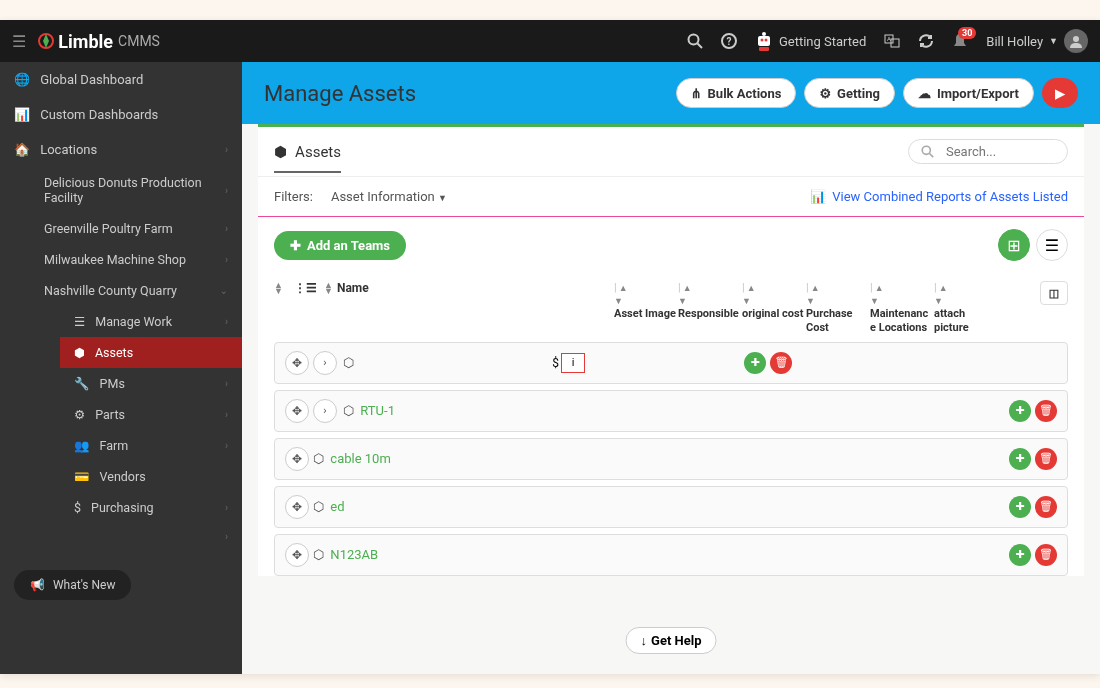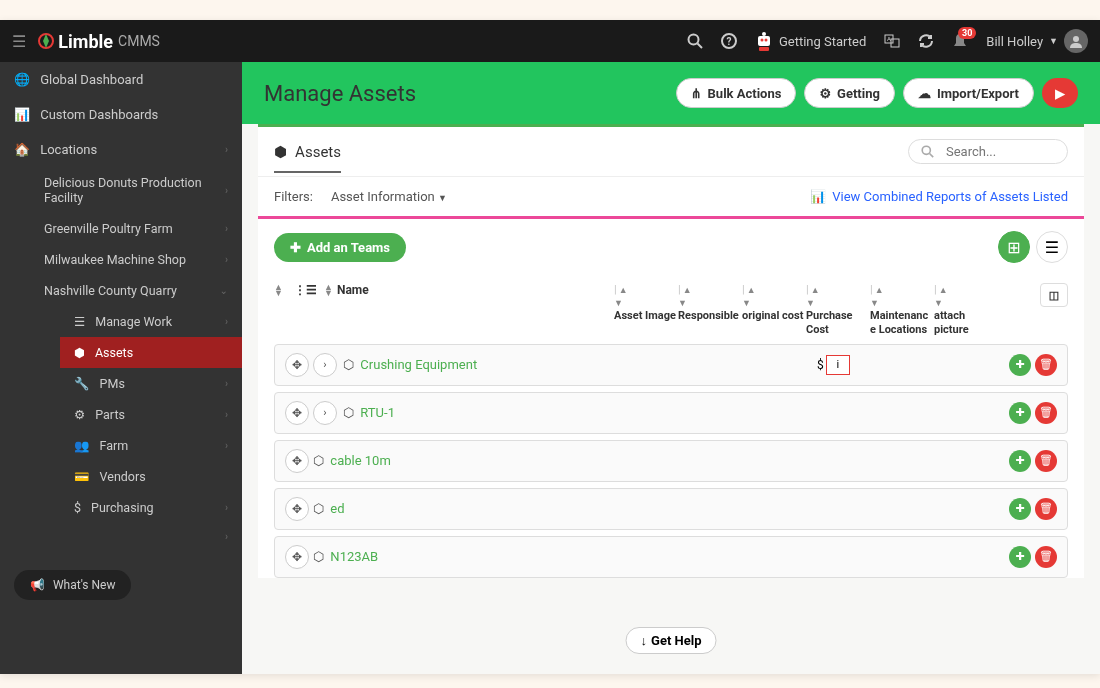--- a/index.html
+++ b/index.html
@@ -21,31 +21,31 @@
 .main{display:flex;height:612px}
 .sidebar{width:242px;background:#333;color:#ccc;display:flex;flex-direction:column;font-size:13px}
 .nav-item{padding:10px 14px;display:flex;align-items:center;gap:10px;cursor:pointer;position:relative}
 .nav-chevron{margin-left:auto;color:#666;font-size:10px}
 .nav-sub{padding-left:30px;font-size:12.5px}
 .nav-sub .nav-item{padding:8px 14px}
 .nav-active{background:#a02020;color:#fff}
 .nav-active::after{content:"";position:absolute;right:-8px;top:50%;transform:translateY(-50%);border:8px solid transparent;border-left-color:#a02020}
 .whats-new{margin:20px 14px;background:#222;border-radius:18px;padding:8px 16px;display:flex;align-items:center;gap:8px;cursor:pointer;width:fit-content;font-size:12px}
 .content{flex:1;background:#f7f7f5;overflow:auto}
-.page-header{padding:16px 22px;display:flex;align-items:center;gap:10px;background:#22c55e}
+.page-header{padding:16px 22px;display:flex;align-items:center;gap:10px;background:#0ea5e9}
 .page-title{font-size:22px;font-weight:400;color:#333}
 .header-actions{margin-left:auto;display:flex;gap:8px}
 .btn{background:#fff;border:1px solid #ccc;border-radius:16px;padding:6px 14px;font-size:13px;display:flex;align-items:center;gap:6px;cursor:pointer;font-weight:700;color:#333}
 .btn-red{background:#e53935;border:none;color:#fff;border-radius:16px;width:36px;height:30px;display:flex;align-items:center;justify-content:center}
 .panel{margin:0 16px 16px;background:#fff;border-top:3px solid #4caf50}
 .panel-header{padding:12px 16px;display:flex;align-items:center;border-bottom:1px solid #eee}
 .panel-title{font-size:15px;color:#333;display:flex;align-items:center;gap:8px;border-bottom:2px solid #666;padding-bottom:10px;margin-bottom:-12px}
 .search-box{margin-left:auto;border:1px solid #ddd;border-radius:16px;padding:4px 12px;display:flex;align-items:center;gap:12px;width:160px}
 .search-box input{border:none;outline:none;font-size:13px;width:100%}
-.filters-row{padding:12px 16px;display:flex;font-size:13px;color:#555;border-bottom:3px solid #ec4899}
+.filters-row{padding:12px 16px;display:flex;font-size:13px;color:#555;border-bottom:1px solid #ec4899}
 .filter-dd{margin-left:18px;cursor:pointer}
 .view-reports{margin-left:auto;color:#2962ff;cursor:pointer;display:flex;align-items:center;gap:6px}
 .actions-row{padding:12px 16px;display:flex;align-items:center}
 .btn-green{background:#4caf50;color:#fff;border:none;border-radius:16px;padding:7px 16px;font-size:13px;font-weight:700;display:flex;align-items:center;gap:6px;cursor:pointer}
 .view-toggles{margin-left:auto;display:flex;gap:6px}
 .toggle-btn{width:32px;height:32px;border-radius:50%;display:flex;align-items:center;justify-content:center;cursor:pointer;border:1px solid #ddd;background:#fff}
 .toggle-active{background:#4caf50;border-color:#4caf50;color:#fff}
 .table-area{padding:0 16px}
 .table-header{display:flex;align-items:flex-start;padding:8px 0;font-size:12px;font-weight:700;color:#333}
 .col-handle{width:50px;display:flex;gap:4px;align-items:center}
@@ -298,21 +298,20 @@
             <div class="col-actions">
                 <span class="columns-btn">◫</span>
               </div>
           </div>
 
           <div id="rows-container">
               <div class="row">
                 <span class="row-handle">✥</span>
                 <span class="row-expand">›</span>
                 <span class="row-cube">⬡</span>
-                <span class="row-name">Crushing Equipment</span>
                 <span class="row-cell"></span>
                 <span class="row-cell"></span>
                 <span class="row-cell"></span>
                 <span class="row-cell purchase-cell">
                   <span>$</span>
                   <input class="purchase-input" value="i" style="">
                 </span>
                 <span class="row-cell"></span>
                 <span class="row-cell"></span>
                 <span class="row-actions">

